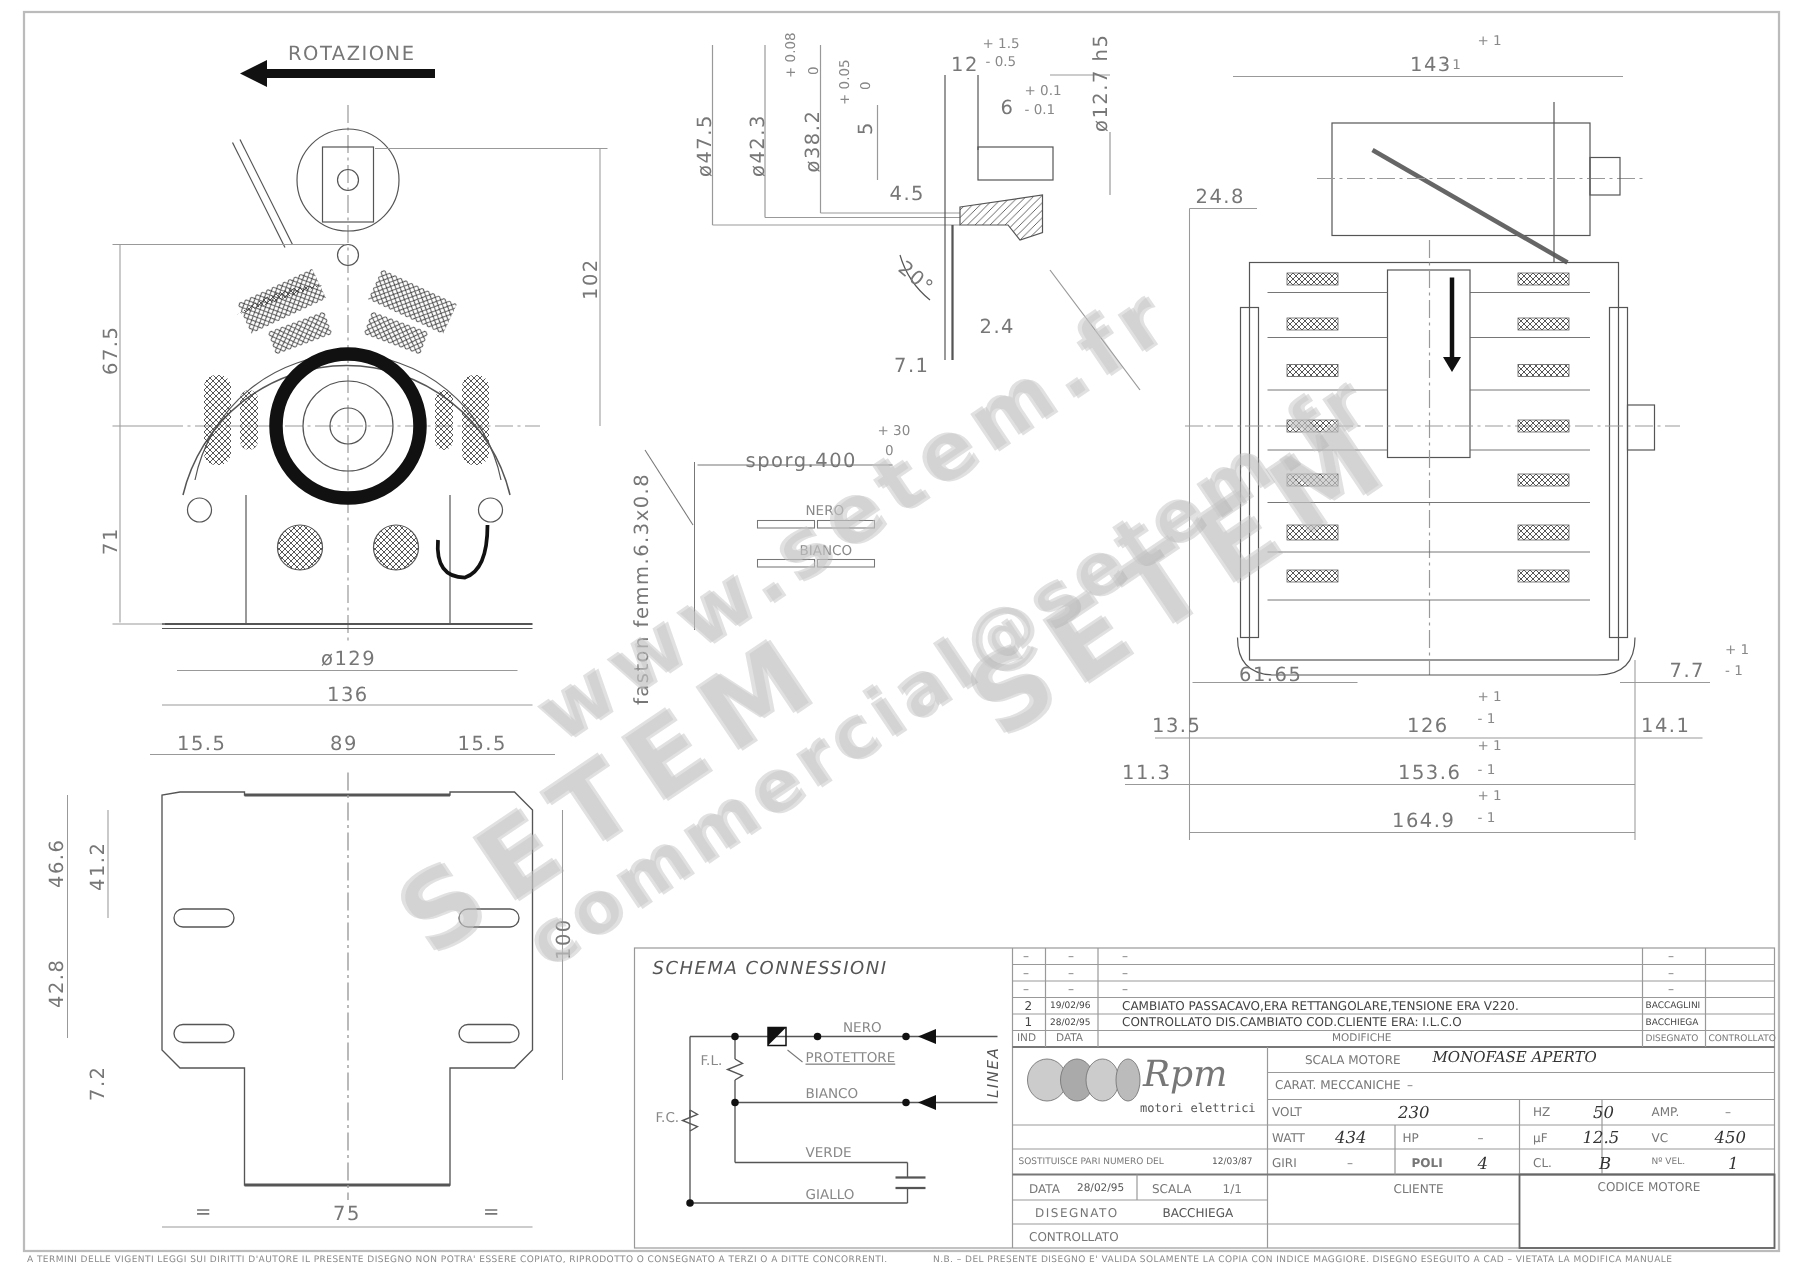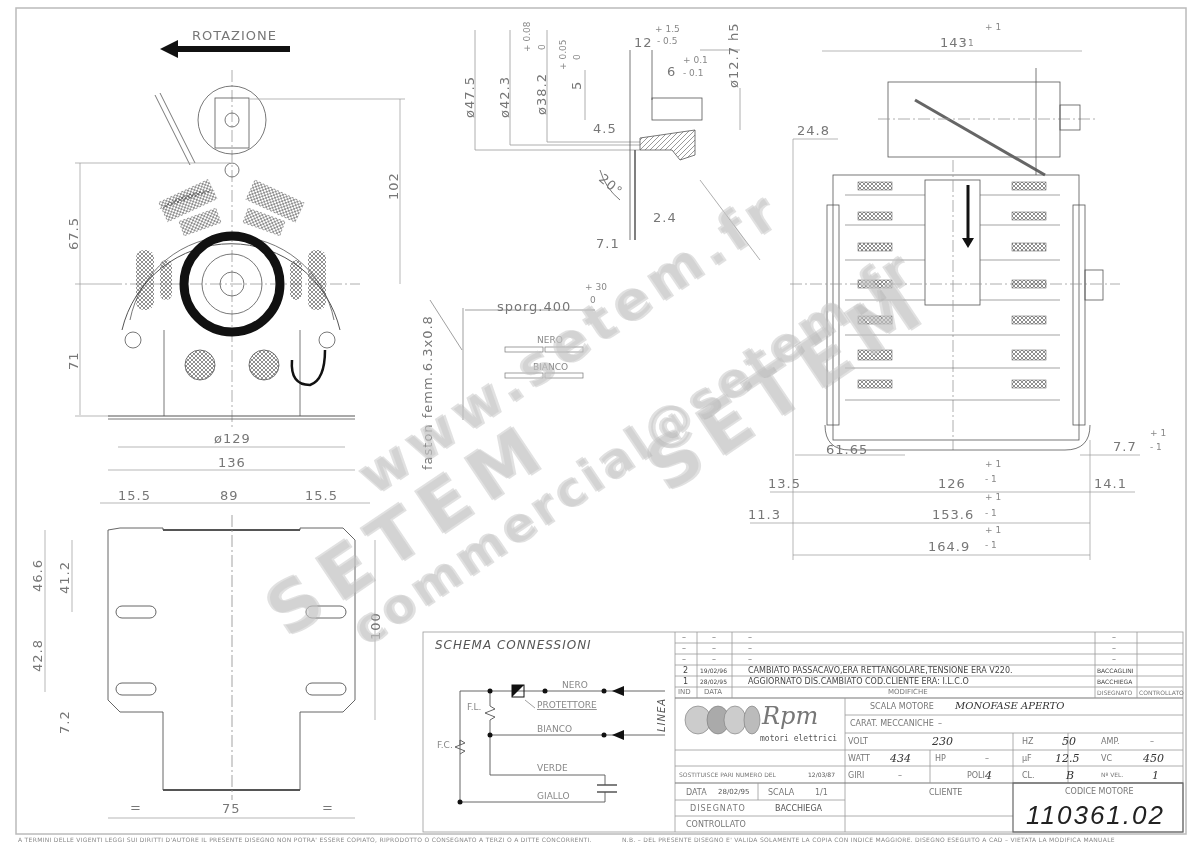--- a/index.html
+++ b/index.html
@@ -345,21 +345,21 @@
 <div class="tb" style="left:682px;top:655px;">–</div>
 <div class="tb" style="left:712px;top:655px;">–</div>
 <div class="tb" style="left:748px;top:655px;">–</div>
 <div class="tb" style="left:1112px;top:655px;">–</div>
 <div class="tb" style="left:683px;top:666px;color:#444;">2</div>
 <div class="tb" style="left:700px;top:667px;font-size:6px;color:#444;">19/02/96</div>
 <div class="tb" style="left:748px;top:666px;color:#444;">CAMBIATO PASSACAVO,ERA RETTANGOLARE,TENSIONE ERA V220.</div>
 <div class="tb" style="left:1097px;top:667px;font-size:6px;color:#444;">BACCAGLINI</div>
 <div class="tb" style="left:683px;top:677px;color:#444;">1</div>
 <div class="tb" style="left:700px;top:678px;font-size:6px;color:#444;">28/02/95</div>
-<div class="tb" style="left:748px;top:677px;color:#444;">AGGIORNATO DIS.CAMBIATO COD.CLIENTE ERA: I.L.C.O</div>
+<div class="tb" style="left:748px;top:677px;color:#444;">CONTROLLATO DIS.CAMBIATO COD.CLIENTE ERA: I.L.C.O</div>
 <div class="tb" style="left:1097px;top:678px;font-size:6px;color:#444;">BACCHIEGA</div>
 <div class="tb" style="left:678px;top:688px;font-size:7px;">IND</div>
 <div class="tb" style="left:704px;top:688px;font-size:7px;">DATA</div>
 <div class="tb" style="left:888px;top:688px;font-size:7px;">MODIFICHE</div>
 <div class="tb" style="left:1097px;top:689px;font-size:6px;">DISEGNATO</div>
 <div class="tb" style="left:1139px;top:689px;font-size:6px;">CONTROLLATO</div>
 
 
 <div class="tb" style="left:762px;top:702px;font-family:'DejaVu Serif',serif;font-style:italic;font-size:24px;color:#777;">Rpm</div>
 <div class="tb" style="left:760px;top:734px;font-family:'DejaVu Sans Mono',monospace;font-size:8px;color:#555;">motori elettrici</div>
@@ -382,38 +382,37 @@
 <div class="tb" style="left:985px;top:754px;">–</div>
 <div class="tb" style="left:1022px;top:754px;">µF</div>
 <div class="tb tbi" style="left:1055px;top:752px;font-size:11px;">12.5</div>
 <div class="tb" style="left:1101px;top:754px;">VC</div>
 <div class="tb tbi" style="left:1143px;top:752px;font-size:11px;">450</div>
 
 <div class="tb" style="left:679px;top:771px;font-size:6px;">SOSTITUISCE PARI NUMERO DEL</div>
 <div class="tb" style="left:808px;top:771px;font-size:6px;color:#555;">12/03/87</div>
 <div class="tb" style="left:848px;top:771px;">GIRI</div>
 <div class="tb" style="left:898px;top:771px;">–</div>
-<div class="tb" style="left:967px;top:771px;">POLI</div>
+<div class="tb" style="left:941px;top:771px;font-weight:bold;">POLI</div>
 <div class="tb tbi" style="left:985px;top:769px;font-size:11px;">4</div>
 <div class="tb" style="left:1022px;top:771px;">CL.</div>
 <div class="tb tbi" style="left:1066px;top:769px;font-size:11px;">B</div>
 <div class="tb" style="left:1101px;top:771px;font-size:6px;">Nº VEL.</div>
 <div class="tb tbi" style="left:1152px;top:769px;font-size:11px;">1</div>
 
 <div class="tb" style="left:686px;top:788px;">DATA</div>
 <div class="tb" style="left:718px;top:788px;font-size:7px;color:#555;">28/02/95</div>
 <div class="tb" style="left:768px;top:788px;">SCALA</div>
 <div class="tb" style="left:815px;top:788px;">1/1</div>
 <div class="tb" style="left:690px;top:804px;letter-spacing:1px;">DISEGNATO</div>
 <div class="tb" style="left:775px;top:804px;color:#555;">BACCHIEGA</div>
 <div class="tb" style="left:686px;top:820px;">CONTROLLATO</div>
 <div class="tb" style="left:908px;top:788px;padding-left:21px;">CLIENTE</div>
 <div class="tb" style="left:849px;top:820px;margin-top:44px;">CODICE CLIENTE</div>
 <div class="tb" style="left:1065px;top:787px;">CODICE MOTORE</div>
-<div class="tb" style="left:1026px;top:800px;font-family:'Liberation Sans',sans-serif;font-style:italic;font-size:26px;color:#222;letter-spacing:2px;">110361.02</div>
 
 
 <div class="note" style="left:18px;top:836px;">A TERMINI DELLE VIGENTI LEGGI SUI DIRITTI D'AUTORE IL PRESENTE DISEGNO NON POTRA' ESSERE COPIATO, RIPRODOTTO O CONSEGNATO A TERZI O A DITTE CONCORRENTI.</div>
 <div class="note" style="left:622px;top:836px;">N.B. – DEL PRESENTE DISEGNO E' VALIDA SOLAMENTE LA COPIA CON INDICE MAGGIORE.</div>
 <div class="note" style="left:915px;top:836px;">DISEGNO ESEGUITO A CAD – VIETATA LA MODIFICA MANUALE</div>
 
 
 <div class="wm" style="left:345px;top:455px;font-size:54px;transform:rotate(-34deg);letter-spacing:6px;">www.setem.fr</div>
 <div class="wm" style="left:250px;top:585px;font-size:70px;transform:rotate(-34deg);letter-spacing:12px;">SETEM</div>
 <div class="wm" style="left:630px;top:440px;font-size:70px;transform:rotate(-34deg);letter-spacing:12px;">SETEM</div>

